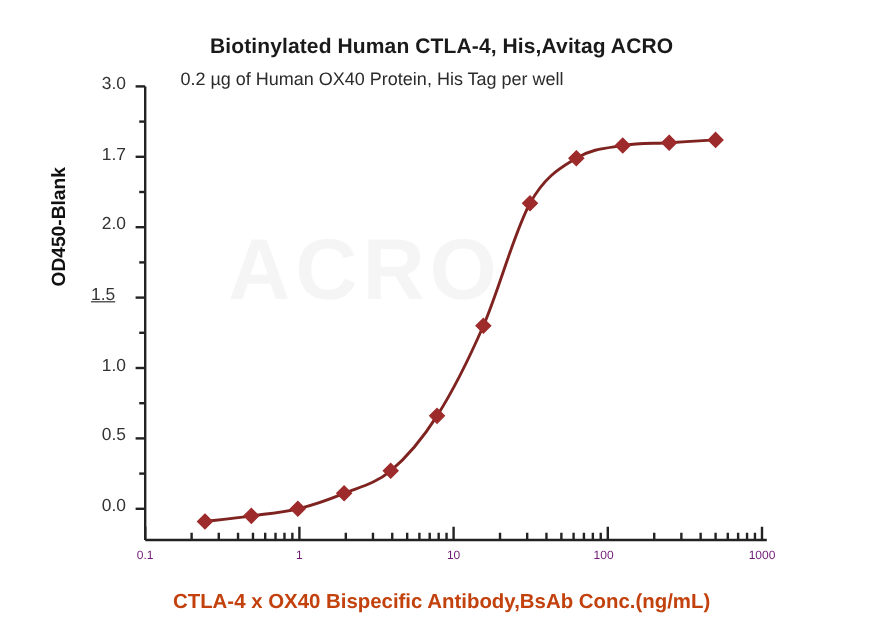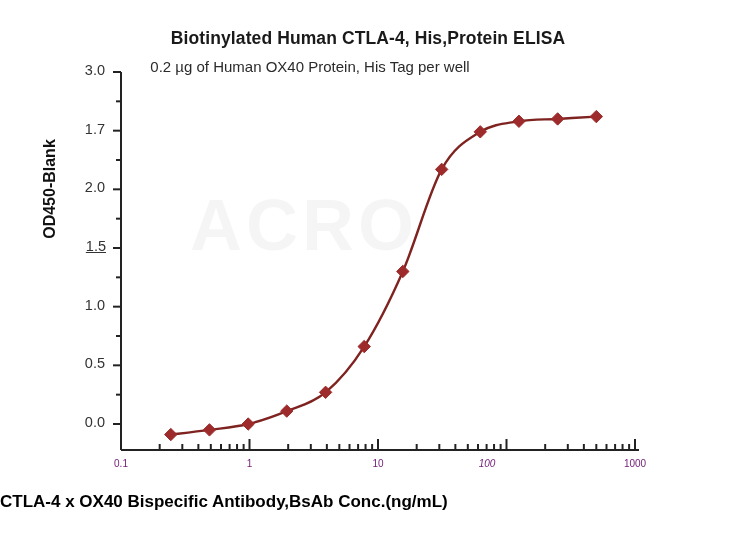--- a/index.html
+++ b/index.html
@@ -27,22 +27,22 @@
   .ylabel{
     position:absolute;
     left:-60px;top:180px;width:220px;
     text-align:center;
     font-size:16px;font-weight:bold;color:#111;
     transform:rotate(-90deg);
     transform-origin:center center;
   }
   .xlabel{
     position:absolute;left:0;top:492px;width:736px;
-    text-align:left;
-    font-size:17px;font-weight:bold;color:#000000;
+    text-align:center;
+    font-size:17px;font-weight:bold;color:#c2410c;
   }
 
   .ytick-label{
     position:absolute;
     width:44px;text-align:right;
     font-size:14.5px;color:#333;
   }
   .xtick-label{
     position:absolute;
     width:70px;text-align:center;
@@ -57,21 +57,21 @@
     white-space:nowrap;
   }
   .wm1{left:208px;top:160px;font-size:46px;letter-spacing:2px;}
   .wm2{left:190px;top:184px;font-size:72px;letter-spacing:4px;}
 </style>
 </head>
 <body>
 
 <div id="stage">
 
-  <div class="title">Biotinylated Human CTLA-4, His,Protein  ELISA</div>
+  <div class="title">Biotinylated Human CTLA-4, His,Avitag  ACRO</div>
   <div class="subtitle">0.2 µg of Human OX40 Protein, His Tag per well</div>
 
   <div class="wm wm2">ACRO</div>
 
   <div class="ylabel">OD450-Blank</div>
   <div class="xlabel">CTLA-4 x OX40 Bispecific Antibody,BsAb Conc.(ng/mL)</div>
 
   <svg id="plot" width="736" height="533">
       <line x1="121" y1="72" x2="121" y2="450" stroke="#222" stroke-width="2"></line>
       <line x1="121" y1="450" x2="639" y2="450" stroke="#222" stroke-width="2"></line>
@@ -137,26 +137,26 @@
       <polygon points="480.27058222871364,125.63999999999997 486.4705822287136,131.83999999999997 480.27058222871364,138.03999999999996 474.07058222871365,131.83999999999997" fill="#9e2b2b" stroke="#9e2b2b" stroke-width="1"></polygon>
       <polygon points="518.9529366715352,115.08000000000003 525.1529366715353,121.28000000000003 518.9529366715352,127.48000000000003 512.7529366715352,121.28000000000003" fill="#9e2b2b" stroke="#9e2b2b" stroke-width="1"></polygon>
       <polygon points="557.6352911143568,112.73333333333333 563.8352911143569,118.93333333333334 557.6352911143568,125.13333333333334 551.4352911143568,118.93333333333334" fill="#9e2b2b" stroke="#9e2b2b" stroke-width="1"></polygon>
       <polygon points="596.3176455571784,110.38666666666664 602.5176455571784,116.58666666666664 596.3176455571784,122.78666666666665 590.1176455571783,116.58666666666664" fill="#9e2b2b" stroke="#9e2b2b" stroke-width="1"></polygon>
     </svg>
 
   <div id="ytick-labels">
       <div class="ytick-label" style="left: 61px; top: 414px;">0.0</div>
       <div class="ytick-label" style="left: 61px; top: 355.333px;">0.5</div>
       <div class="ytick-label" style="left: 61px; top: 296.667px;">1.0</div>
-      <div class="ytick-label" style="left: 62px; top: 238px; text-decoration: underline;">1.5</div>
+      <div class="ytick-label" style="left: 52px; top: 238px; text-decoration: underline;">1.5</div>
       <div class="ytick-label" style="left: 61px; top: 179.333px;">2.0</div>
       <div class="ytick-label" style="left: 61px; top: 120.667px;">1.7</div>
       <div class="ytick-label" style="left: 61px; top: 62px;">3.0</div>
     </div>
   <div id="xtick-labels">
       <div class="xtick-label" style="left: 86px; top: 458px;">0.1</div>
       <div class="xtick-label" style="left: 214.5px; top: 458px;">1</div>
       <div class="xtick-label" style="left: 343px; top: 458px;">10</div>
-      <div class="xtick-label" style="left: 452px; top: 458px; font-style: italic;">100</div>
+      <div class="xtick-label" style="left: 468px; top: 458px;">100</div>
       <div class="xtick-label" style="left: 600px; top: 458px;">1000</div>
     </div>
 
 </div>
 
 </body></html>

